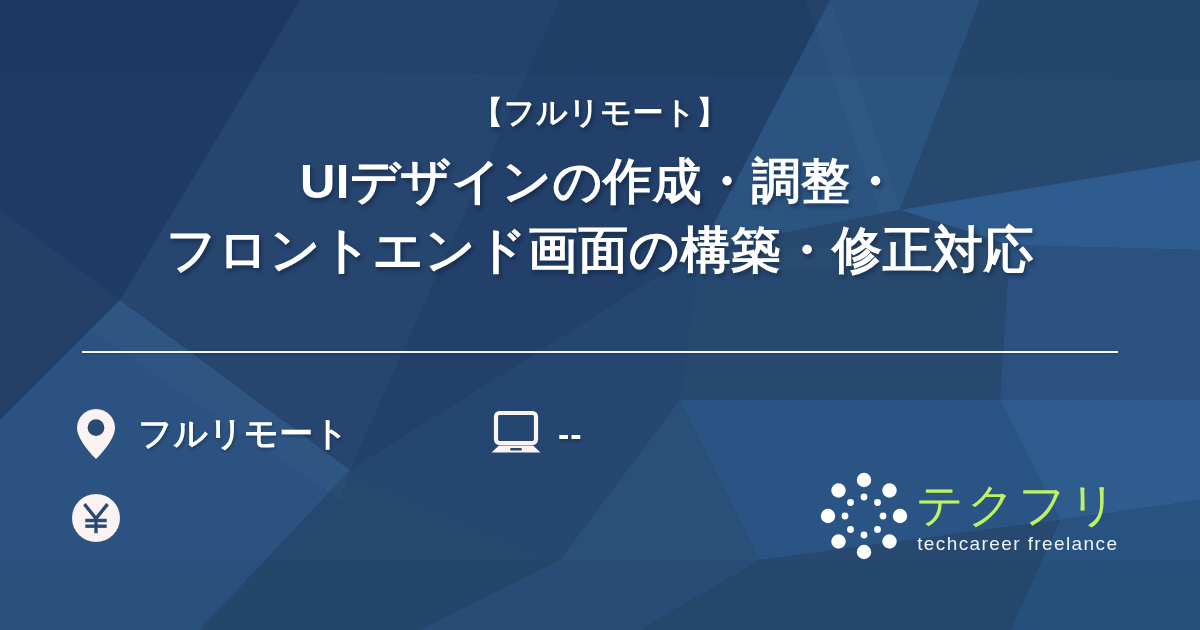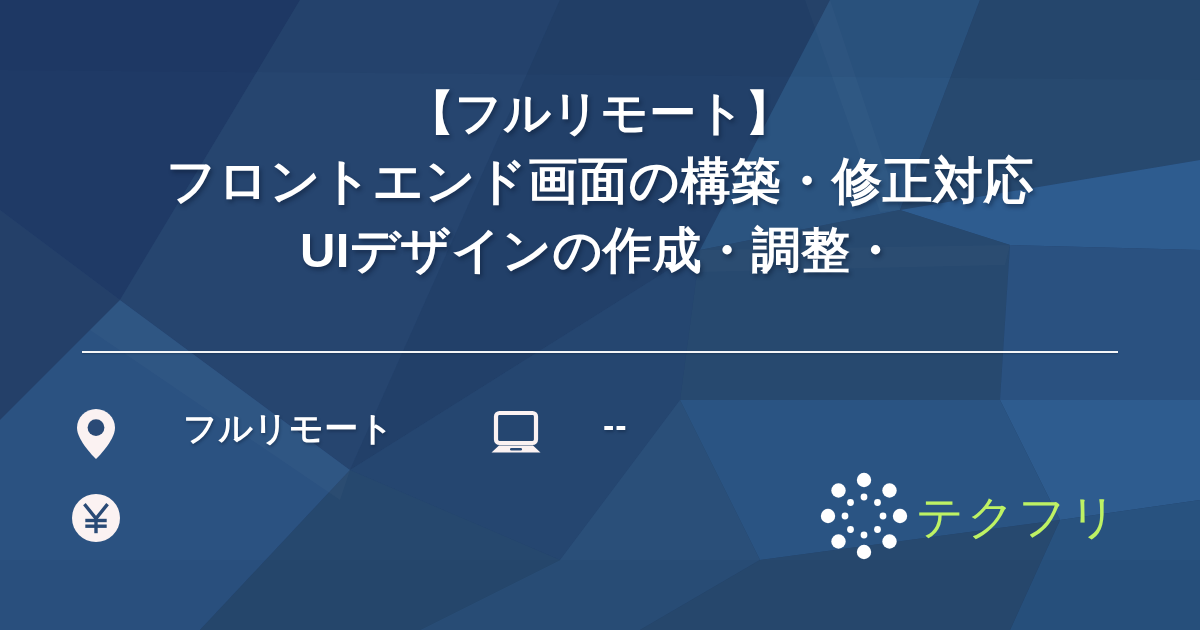--- a/index.html
+++ b/index.html
@@ -47,21 +47,21 @@
   }
   .title-line {
     display: block;
     font-size: 49px;
     line-height: 69px;
     font-weight: 700;
     letter-spacing: 0.5px;
     white-space: nowrap;
     text-shadow: 2px 3px 4px rgba(8, 22, 46, 0.45);
   }
-  .title-line.l1 { font-size: 47px; }
+  .title-line.l1 { font-size: 31px; }
   .title-line.l3 { font-size: 50px; }
 
   
   .divider {
     position: absolute;
     left: 82px;
     top: 351px;
     width: 1036px;
     height: 2px;
     background: #ffffff;
@@ -76,21 +76,21 @@
     top: 392px;
     width: 700px;
   }
   .meta-row {
     display: flex;
     align-items: center;
     height: 84px;
   }
   .meta-cell {
     display: flex;
-    gap: 45px;
+    align-items: center;
   }
   .meta-cell.c1 { width: 420px; }
   .meta-cell.c2 { width: 280px; }
 
   .meta-icon {
     width: 56px;
     height: 56px;
     flex: 0 0 56px;
     display: flex;
     align-items: center;
@@ -191,22 +191,22 @@
     <polygon points="700,250 1010,245 1005,265 700,272" fill="#ffffff" opacity="0.018"></polygon>
     <polygon points="830,0 900,210 880,212 805,0" fill="#ffffff" opacity="0.025"></polygon>
     <polygon points="0,0 1200,0 1200,80 0,70" fill="#0c1f3d" opacity="0.06"></polygon>
     <polygon points="0,560 1200,560 1200,630 0,630" fill="#0c1f3d" opacity="0.05"></polygon>
   </svg>
 
   <div id="content">
 
     <div class="title-block">
       <span class="title-line l1">【フルリモート】</span>
+      <span class="title-line l2">UIデザインの作成・調整・</span>
       <span class="title-line l3">フロントエンド画面の構築・修正対応</span>
-      <span class="title-line l2">UIデザインの作成・調整・</span>
     </div>
 
     <div class="divider"></div>
 
     <div class="meta">
 
       <div class="meta-row">
 
         <div class="meta-cell c1">
           <span class="meta-icon">
@@ -271,17 +271,18 @@
             <circle cx="59.5" cy="59.5" r="3.4"></circle>
             <circle cx="46" cy="65" r="3.4"></circle>
             <circle cx="32.5" cy="59.5" r="3.4"></circle>
             <circle cx="27" cy="46" r="3.4"></circle>
             <circle cx="32.5" cy="32.5" r="3.4"></circle>
           </g>
         </svg>
       </span>
       <span class="logo-words">
         <span class="logo-jp">テクフリ</span>
+        <span class="logo-en">techcareer freelance</span>
       </span>
     </div>
 
   </div>
 </div>
 
 </body></html>

